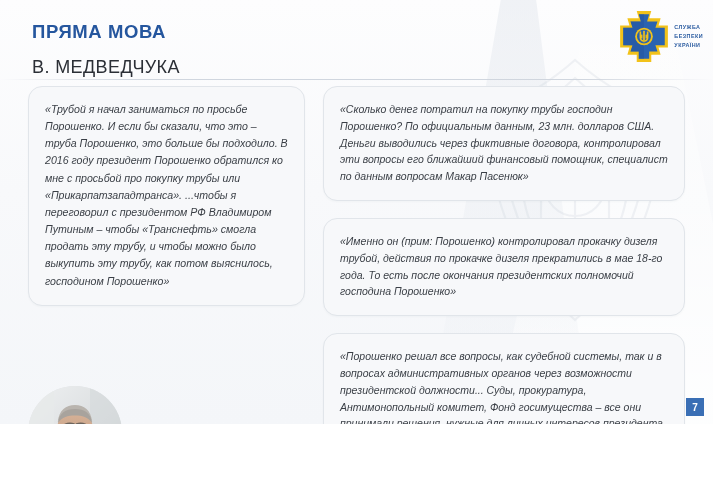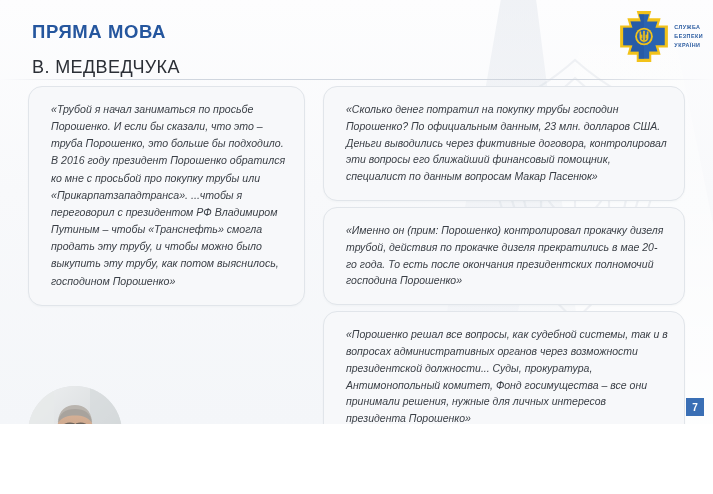--- a/index.html
+++ b/index.html
@@ -94,28 +94,28 @@
     width:713px; height:400px;
     z-index:3;
   }
   .col-left  { position:absolute; left:28px;  top:0;  width:277px; }
   .col-right { position:absolute; left:323px; top:0;  width:362px; }
 
   .card {
     background:#f7f8fa;
     border:1px solid #e1e5ea;
     border-radius:14px;
-    padding:14px 16px 15px 22px;
+    padding:14px 16px 15px 16px;
     color:#3a3f46;
     font-style:italic;
     font-size:10.6px;
     line-height:1.62;
     box-shadow:0 1px 2px rgba(40,50,70,.03);
   }
-  .col-right .card { margin-bottom:6px; font-size:10.5px; line-height:1.6; }
+  .col-right .card { margin-bottom:17px; font-size:10.5px; line-height:1.6; }
   .col-right .card:last-child { margin-bottom:8px; }
   .card p { margin:0; }
 
   
   .speaker {
     position:absolute; left:28px; top:374px;
     width:280px; height:106px;
     display:flex; align-items:flex-end;
     z-index:4;
   }
@@ -219,21 +219,21 @@
       <div class="card">
         <p>«Трубой я начал заниматься по просьбе Порошенко. И если бы сказали, что это – труба Порошенко, это больше бы подходило. В 2016 году президент Порошенко обратился ко мне с просьбой про покупку трубы или «Прикарпатзападтранса». ...чтобы я переговорил с президентом РФ Владимиром Путиным – чтобы «Транснефть» смогла продать эту трубу, и чтобы можно было выкупить эту трубу, как потом выяснилось, господином Порошенко»</p>
       </div>
     </div>
 
     <div class="col-right">
       <div class="card">
         <p>«Сколько денег потратил на покупку трубы господин Порошенко? По официальным данным, 23 млн. долларов США. Деньги выводились через фиктивные договора, контролировал эти вопросы его ближайший финансовый помощник, специалист по данным вопросам Макар Пасенюк»</p>
       </div>
       <div class="card">
-        <p>«Именно он (прим: Порошенко) контролировал прокачку дизеля трубой, действия по прокачке дизеля прекратились в мае 20-го года. То есть после окончания президентских полномочий господина Порошенко»</p>
+        <p>«Именно он (прим: Порошенко) контролировал прокачку дизеля трубой, действия по прокачке дизеля прекратились в мае 18-го года. То есть после окончания президентских полномочий господина Порошенко»</p>
       </div>
       <div class="card">
         <p>«Порошенко решал все вопросы, как судебной системы, так и в вопросах административных органов через возможности президентской должности... Суды, прокуратура, Антимонопольный комитет, Фонд госимущества – все они принимали решения, нужные для личных интересов президента Порошенко»</p>
       </div>
     </div>
   </div>
 
   <div class="speaker">
     <div class="avatar">
       <svg viewBox="0 0 94 94" xmlns="http://www.w3.org/2000/svg">

